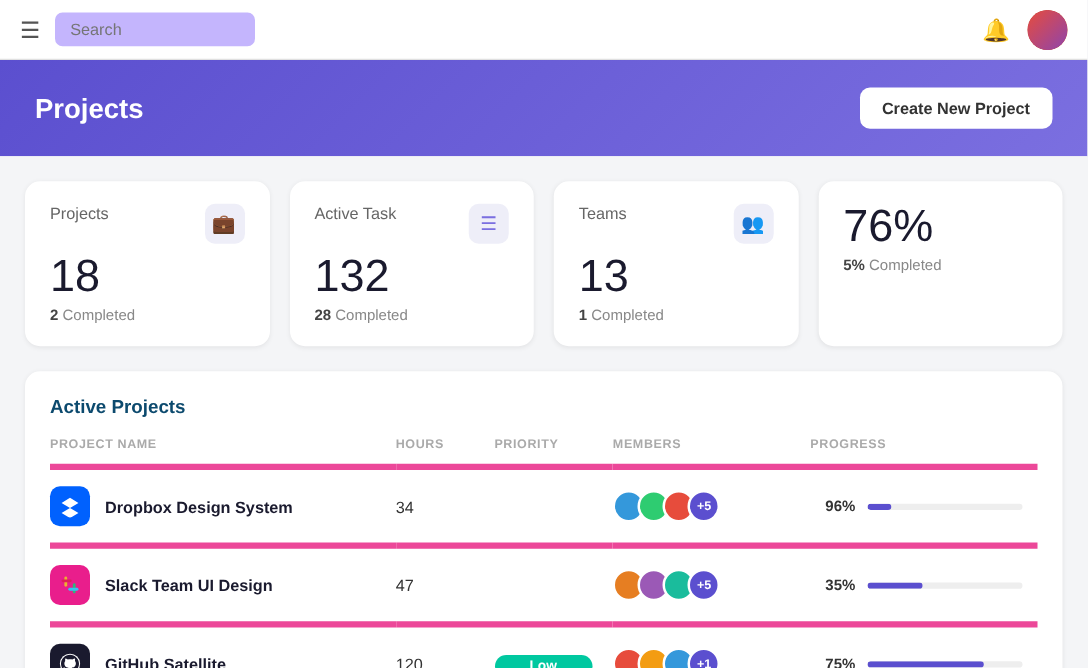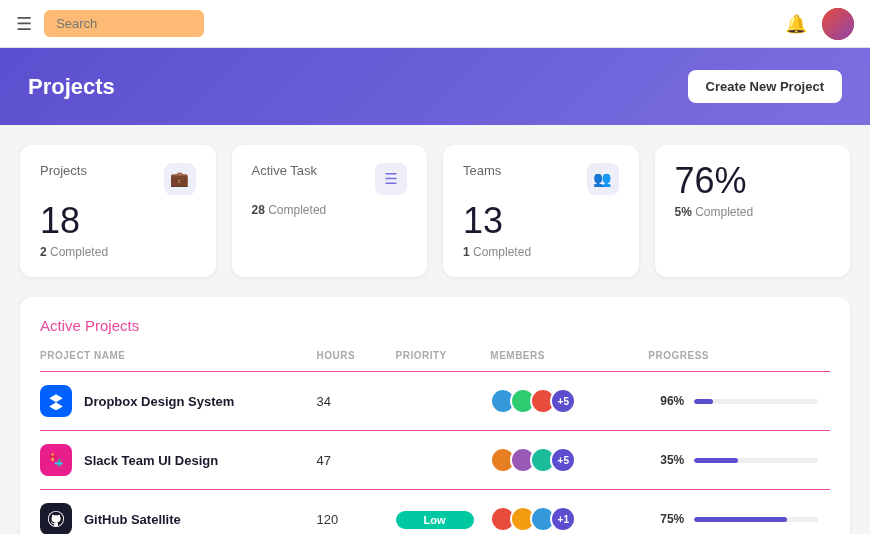--- a/index.html
+++ b/index.html
@@ -6,21 +6,21 @@
     body { font-family: 'Segoe UI', Arial, sans-serif; background: #f4f5f7; color: #333; }
 
     
     .top-nav {
       display: flex; align-items: center; background: #fff;
       padding: 0 16px; height: 48px; border-bottom: 1px solid #e0e0e0;
       position: sticky; top: 0; z-index: 10;
     }
     .hamburger { font-size: 18px; cursor: pointer; margin-right: 12px; color: #555; }
     .search-box {
-      display: flex; align-items: center; background: #fdba74;
+      display: flex; align-items: center; background: #c4b5fd;
       border-radius: 6px; padding: 6px 12px; width: 160px;
     }
     .search-box input {
       border: none; background: transparent; outline: none;
       font-size: 13px; color: #555; width: 100%;
     }
     .nav-right { margin-left: auto; display: flex; align-items: center; gap: 14px; }
     .bell-icon { font-size: 18px; color: #666; cursor: pointer; }
     .avatar {
       width: 32px; height: 32px; border-radius: 50%; background: #c0392b;
@@ -60,29 +60,29 @@
       width: 32px; height: 32px; background: #eeeef8; border-radius: 8px;
       display: flex; align-items: center; justify-content: center;
       font-size: 15px; color: #7b6fe0;
     }
     .stat-value { font-size: 36px; font-weight: 400; color: #1a1a2e; line-height: 1; margin-bottom: 6px; }
     .stat-sub { font-size: 12px; color: #888; }
     .stat-sub span { font-weight: 600; color: #444; }
 
     
     .projects-section { background: #fff; margin: 10px 20px 20px 20px; border-radius: 12px; padding: 20px; box-shadow: 0 1px 4px rgba(0,0,0,0.07); }
-    .section-title { font-size: 15px; font-weight: 400; color: #ec4899; margin-bottom: 16px; }
+    .section-title { font-size: 15px; font-weight: 700; color: #0c4a6e; margin-bottom: 16px; }
 
     
     .proj-table { width: 100%; border-collapse: collapse; }
     .proj-table thead tr th {
       font-size: 10px; text-transform: uppercase; color: #aaa; font-weight: 600;
       padding: 0 12px 10px 0; text-align: left; letter-spacing: 0.5px;
     }
-    .proj-table tbody tr { border-top: 1px solid #ec4899; }
+    .proj-table tbody tr { border-top: 5px solid #ec4899; }
     .proj-table tbody tr td { padding: 13px 12px 13px 0; vertical-align: middle; font-size: 13px; }
 
     .project-name-cell { display: flex; align-items: center; gap: 12px; }
     .proj-logo {
       width: 32px; height: 32px; border-radius: 8px;
       display: flex; align-items: center; justify-content: center;
       font-size: 16px; flex-shrink: 0;
     }
     .proj-name { font-weight: 600; color: #1a1a2e; font-size: 13px; }
 
@@ -150,20 +150,21 @@
     <div class="stat-value">18</div>
     <div class="stat-sub">
       <span>2</span> Completed
     </div>
   </div>
     <div class="stat-card">
     <div class="stat-card-header">
       <span class="stat-label">Active Task</span>
       <div class="stat-icon">☰</div>
     </div>
+    <div class="stat-value">132</div>
     <div class="stat-sub">
       <span>28</span> Completed
     </div>
   </div>
     <div class="stat-card">
     <div class="stat-card-header">
       <span class="stat-label">Teams</span>
       <div class="stat-icon">👥</div>
     </div>
     <div class="stat-value">13</div>

